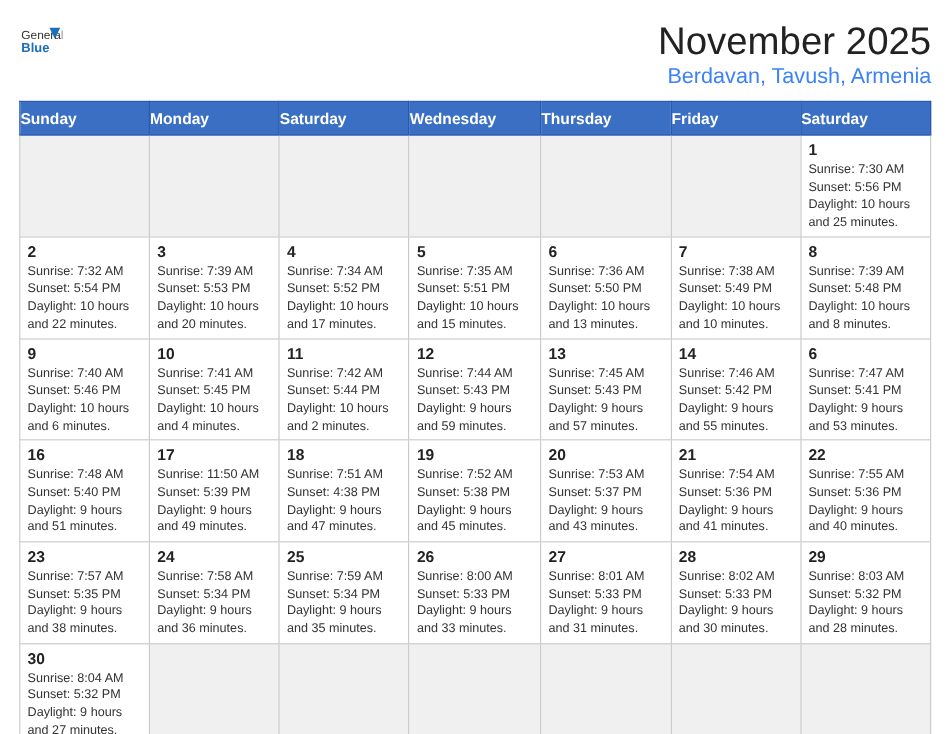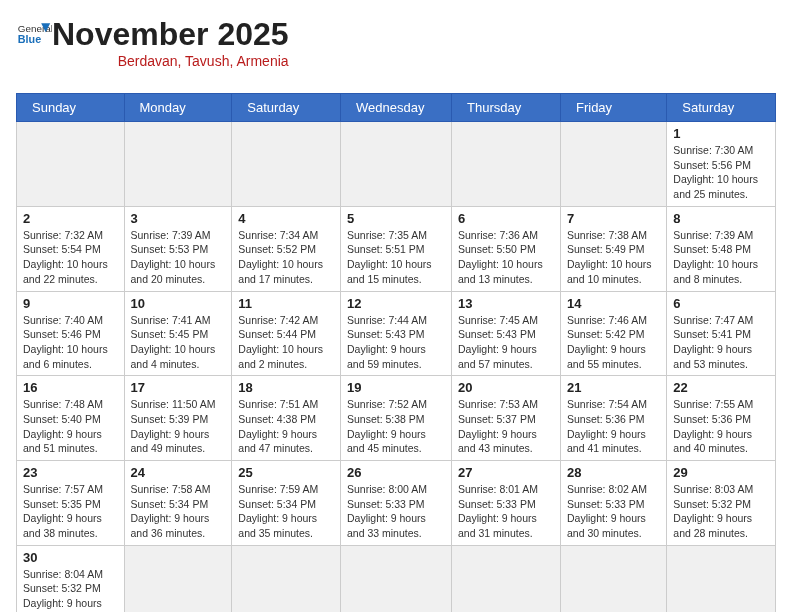--- a/index.html
+++ b/index.html
@@ -5,57 +5,57 @@
     * { box-sizing: border-box; margin: 0; padding: 0; }
     body {
       font-family: Arial, sans-serif;
       background: #fff;
       width: 792px;
       min-height: 612px;
       padding: 16px;
     }
     .header-area {
       display: flex;
-      justify-content: flex-start;
+      justify-content: space-between;
       align-items: flex-start;
-      margin-bottom: 24px;
+      margin-bottom: 10px;
     }
     .logo {
       display: flex;
       align-items: center;
       gap: 4px;
     }
     .logo-icon {
       width: 36px;
       height: 36px;
     }
     .title-area {
       text-align: right;
     }
     .month-title {
       font-size: 32px;
-      font-weight: bold;
+      font-weight: normal;
       color: #222;
     }
     .subtitle {
-      font-size: 14px;
-      color: #b91c1c;
+      font-size: 18px;
+      color: #3b82f6;
     }
     .calendar {
       width: 100%;
       border-collapse: collapse;
       border: 1px solid #ccc;
     }
     .calendar th {
       background-color: #3a6fc4;
       color: #fff;
       text-align: left;
-      padding: 6px 15px;
+      padding: 6px 0;
       font-size: 13px;
-      font-weight: normal;
+      font-weight: bold;
       border: 1px solid #2a5ab0;
       margin-top: 28px;
     }
     .calendar td {
       vertical-align: top;
       border: 1px solid #ccc;
       padding: 4px 6px;
       width: 113px;
       min-height: 80px;
       background: #fff;

